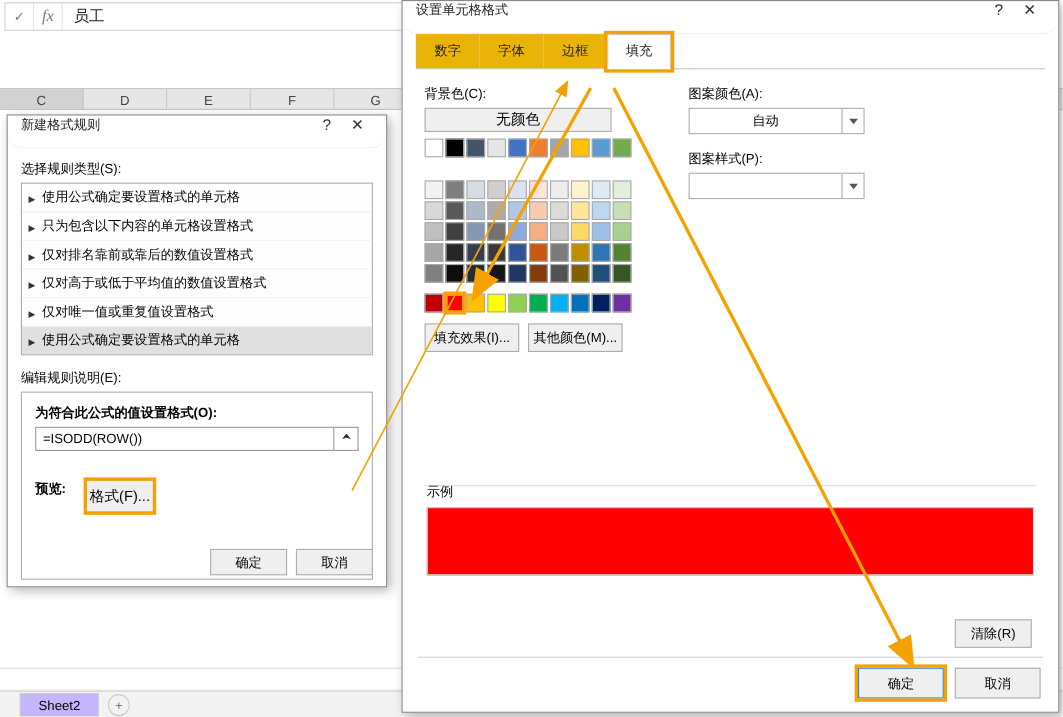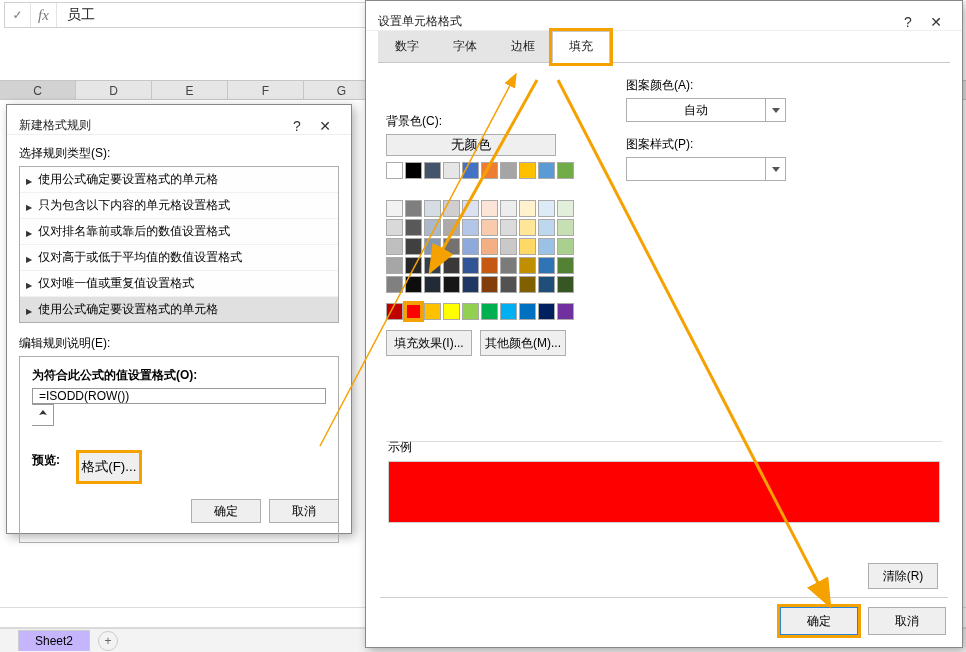--- a/index.html
+++ b/index.html
@@ -44,53 +44,53 @@
       display: flex; align-items: center; padding-left: 18px;
     }
     .sheet-tab { background: #c4b5fd; border: 1px solid #ccc; border-bottom: none; padding: 3px 16px; margin-right: 2px; font-size: 12px; }
     .add-sheet { width: 20px; height: 20px; border: 1px solid #ccc; border-radius: 10px; display: flex; align-items: center; justify-content: center; color: #666; margin-left: 6px; }
 
     
     .dialog {
       position: absolute; background: #fff; border: 1px solid #888;
       box-shadow: 3px 3px 10px rgba(0,0,0,0.3);
     }
-    .dlg-title { height: 30px; display: flex; align-items: flex-end; padding: 0 12px; border-bottom: 1px solid #eee; }
+    .dlg-title { height: 30px; display: flex; align-items: flex-start; padding: 0 12px; border-bottom: 1px solid #eee; border-radius: 14px; }
     .dlg-title span { flex: 1; font-size: 12px; color: #222; }
     .dlg-help, .dlg-close { width: 28px; text-align: center; color: #333; cursor: pointer; font-size: 14px; }
 
     
     .dlg-rule { top: 104px; left: 6px; width: 346px; height: 430px; }
     .section-label { padding: 10px 12px 2px; color: #000; }
     .rule-list { margin: 2px 12px; border: 1px solid #adadad; background: #fefefe; }
     .rule-item { padding: 4px 6px; display: flex; align-items: center; gap: 6px; border-bottom: 1px solid #f1f1f1; }
     .rule-item:last-child { border-bottom: none; }
     .rule-item.sel { background: #e0e0e0; }
     .arrow-r::before { content: "▶"; font-size: 8px; color: #333; }
     .formula-label { padding: 0 12px; font-weight: bold; color: #000; }
-    .formula-box { margin: 4px 12px 0; display: flex; flex-direction: column; }
+    .formula-box { margin: 4px 12px 0; display: flex; }
     .formula-input { flex: 1; border: 1px solid #999; height: 22px; padding: 0 6px; font-size: 12px; }
     .refedit-btn { width: 22px; height: 22px; border: 1px solid #999; border-left: none; display: flex; align-items: center; justify-content: center; }
     .refedit-btn svg { width: 10px; height: 10px; }
     .preview-row { display: flex; align-items: flex-start; margin: 26px 12px 0; gap: 10px; }
     .preview-label { font-weight: bold; width: 36px; }
     .preview-box { flex: 1; height: 30px; border: 1px solid #bbb; display: flex; align-items: center; justify-content: center; color: #333; }
     .fmt-btn { width: 62px; height: 30px; border: 1px solid #adadad; background: #efefef; }
     .highlight { outline: 3px solid #f5a200; outline-offset: -1px; }
     .rule-footer { position: absolute; bottom: 10px; right: 12px; display: flex; gap: 8px; }
     .btn { width: 70px; height: 24px; border: 1px solid #adadad; background: #efefef; cursor: pointer; font-size: 12px; }
 
     
     .dlg-format { top: 0; left: 365px; width: 598px; height: 648px; }
-    .tab { padding: 6px 16px; border: 1px solid transparent; color: #222; cursor: pointer; background: #e5e5e5; }
+    .tab { padding: 6px 16px; border: 1px solid transparent; color: #222; cursor: pointer; background: #eab308; }
     .tab-group { border-bottom: 1px solid #c8c8c8; margin: 0 12px; display:flex; }
     .tab.active { border: 1px solid #c8c8c8; border-bottom: 1px solid #fff; margin-bottom: -1px; background: #fff; text-align: right; }
     .tab.selected-hl { outline: 3px solid #f5a200; }
     .fmt-body { display: flex; padding: 14px 20px 0; gap: 50px; }
-    .left-col { width: 190px; margin-top: 36px; }
+    .left-col { width: 190px; }
     .right-col { flex: 1; }
     .lbl { color: #000; margin-bottom: 4px; display: block; }
     .nocolor-btn { width: 170px; height: 22px; border: 1px solid #adadad; background: #efefef; display: block; margin-bottom: 6px; }
     .palette { display: grid; grid-template-columns: repeat(10, 17px); grid-auto-rows: 17px; gap: 2px; }
     .swatch { width: 17px; height: 17px; border: 1px solid #aaa; }
     .swatch.hl { border: 2px solid #f5a200; outline: 2px solid #f5a200; }
     .palette-gap { height: 8px; grid-column: 1 / -1; }
     .palette-btns { display: flex; gap: 8px; margin-top: 10px; }
     .palette-btns .btn { width: 86px; height: 26px; }
 

